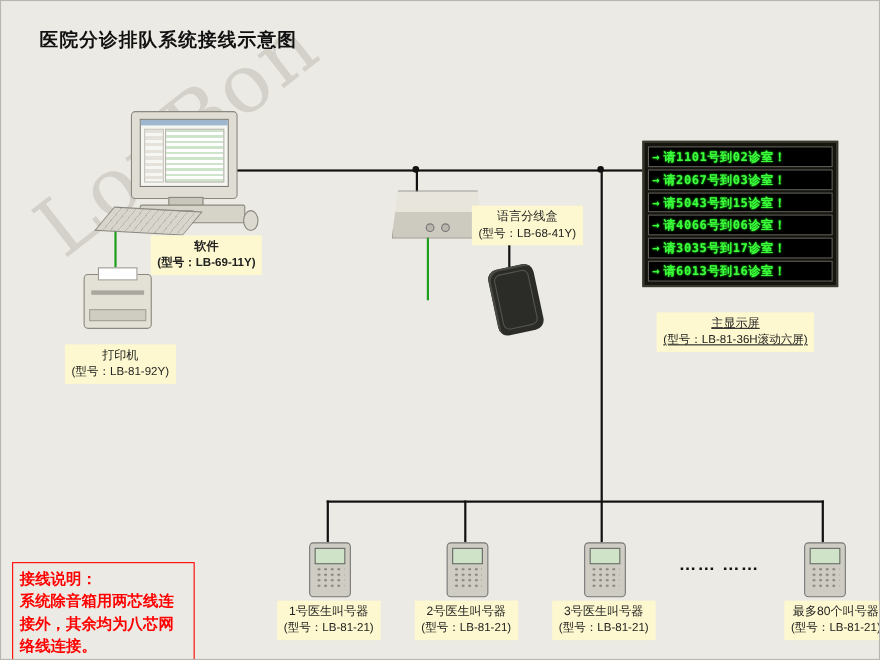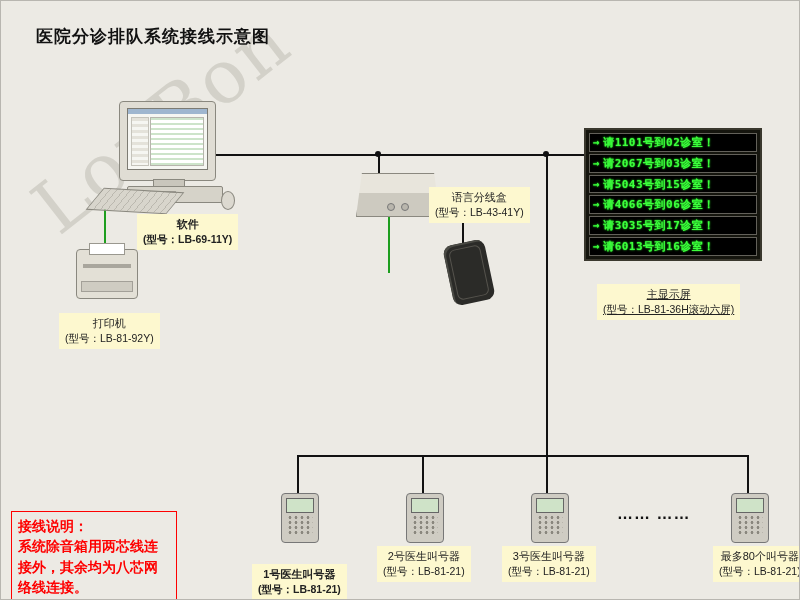--- a/index.html
+++ b/index.html
@@ -122,21 +122,21 @@
     <span class="nm">打印机</span>
     <span>(型号：LB-81-92Y)</span>
   </div>
 
   <div class="voicebox">
     <i class="a"></i>
       <i class="b"></i>
   </div>
   <div class="tag" style="left:428px;top:186px;">
     <span class="nm">语言分线盒</span>
-    <span>(型号：LB-43-41Y)</span>
+    <span>(型号：LB-68-41Y)</span>
   </div>
 
   <div class="speaker">
       <i></i>
     </div>
 
   <div class="led">
     <div class="row">
       <span class="arr">→</span>
       <span>请1101号到02诊室！</span>
@@ -178,21 +178,21 @@
   <div class="caller" style="left:530px;top:492px;">
     <div class="lcd"></div>
     <div class="keys"></div>
   </div>
   <div class="caller" style="left:730px;top:492px;">
     <div class="lcd"></div>
     <div class="keys"></div>
   </div>
   <div class="ellipsis">…… ……</div>
 
-  <div class="tag" style="left:251px;top:563px;font-weight:bold;">
+  <div class="tag" style="left:251px;top:545px;">
     <span class="nm">1号医生叫号器</span>
     <span>(型号：LB-81-21)</span>
   </div>
   <div class="tag" style="left:376px;top:545px;">
     <span class="nm">2号医生叫号器</span>
     <span>(型号：LB-81-21)</span>
   </div>
   <div class="tag" style="left:501px;top:545px;">
     <span class="nm">3号医生叫号器</span>
     <span>(型号：LB-81-21)</span>

